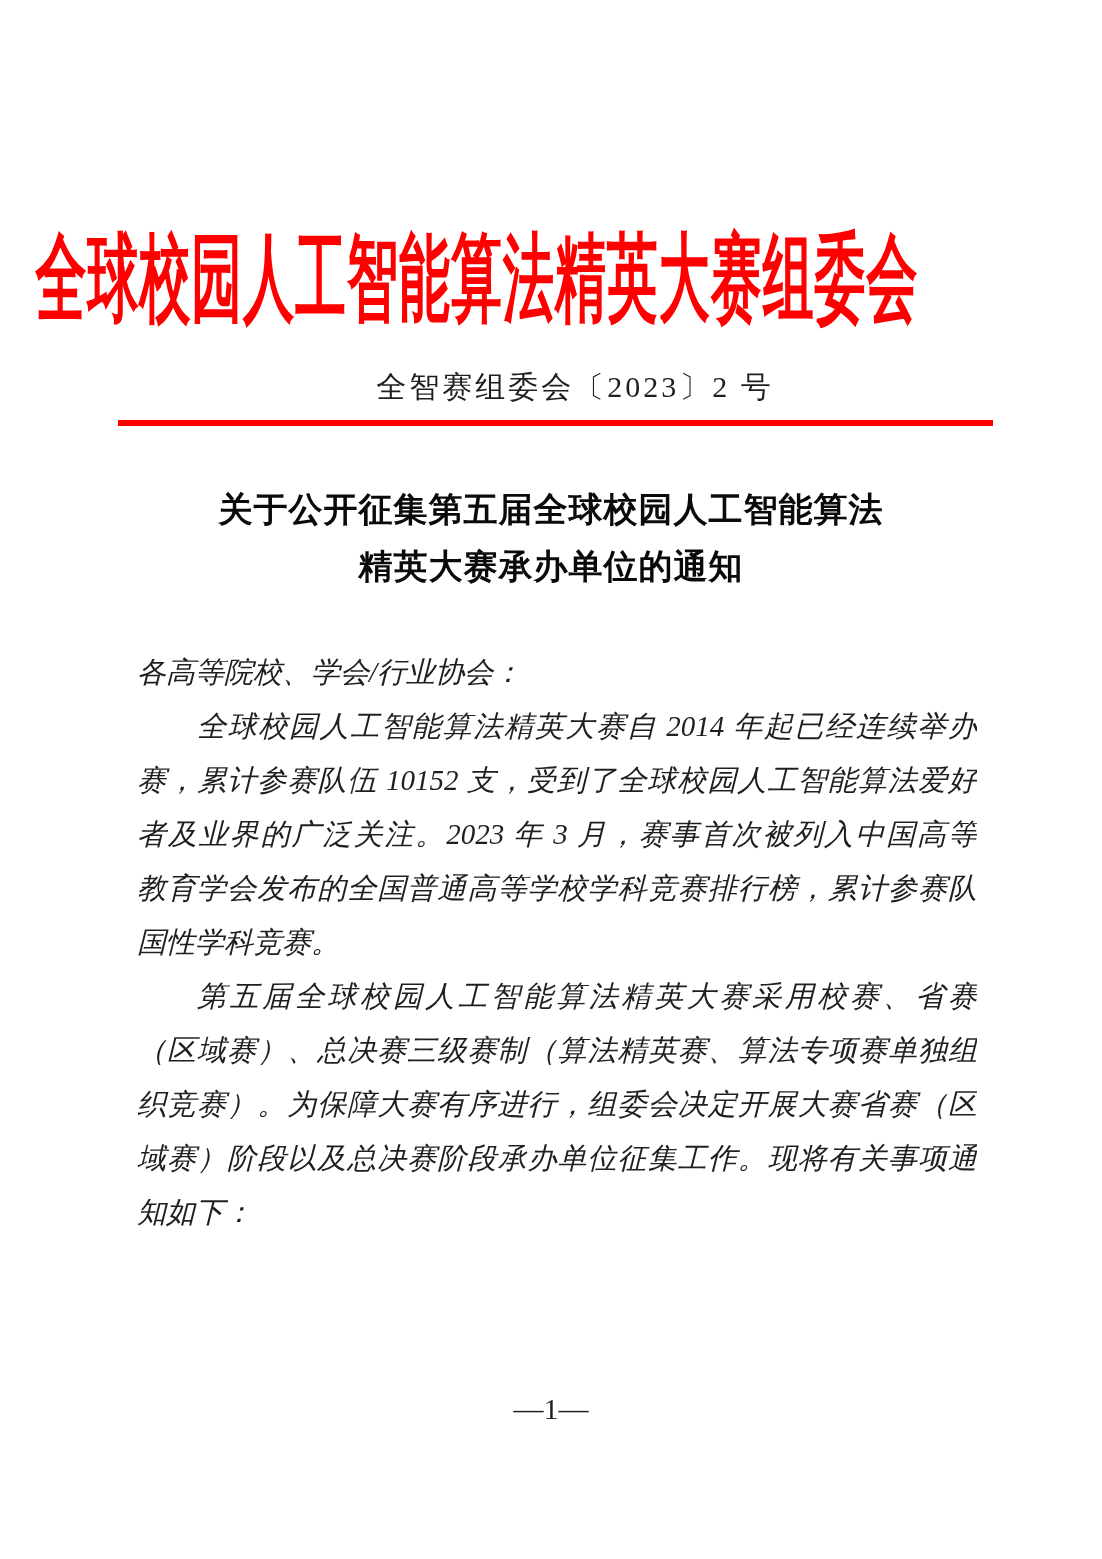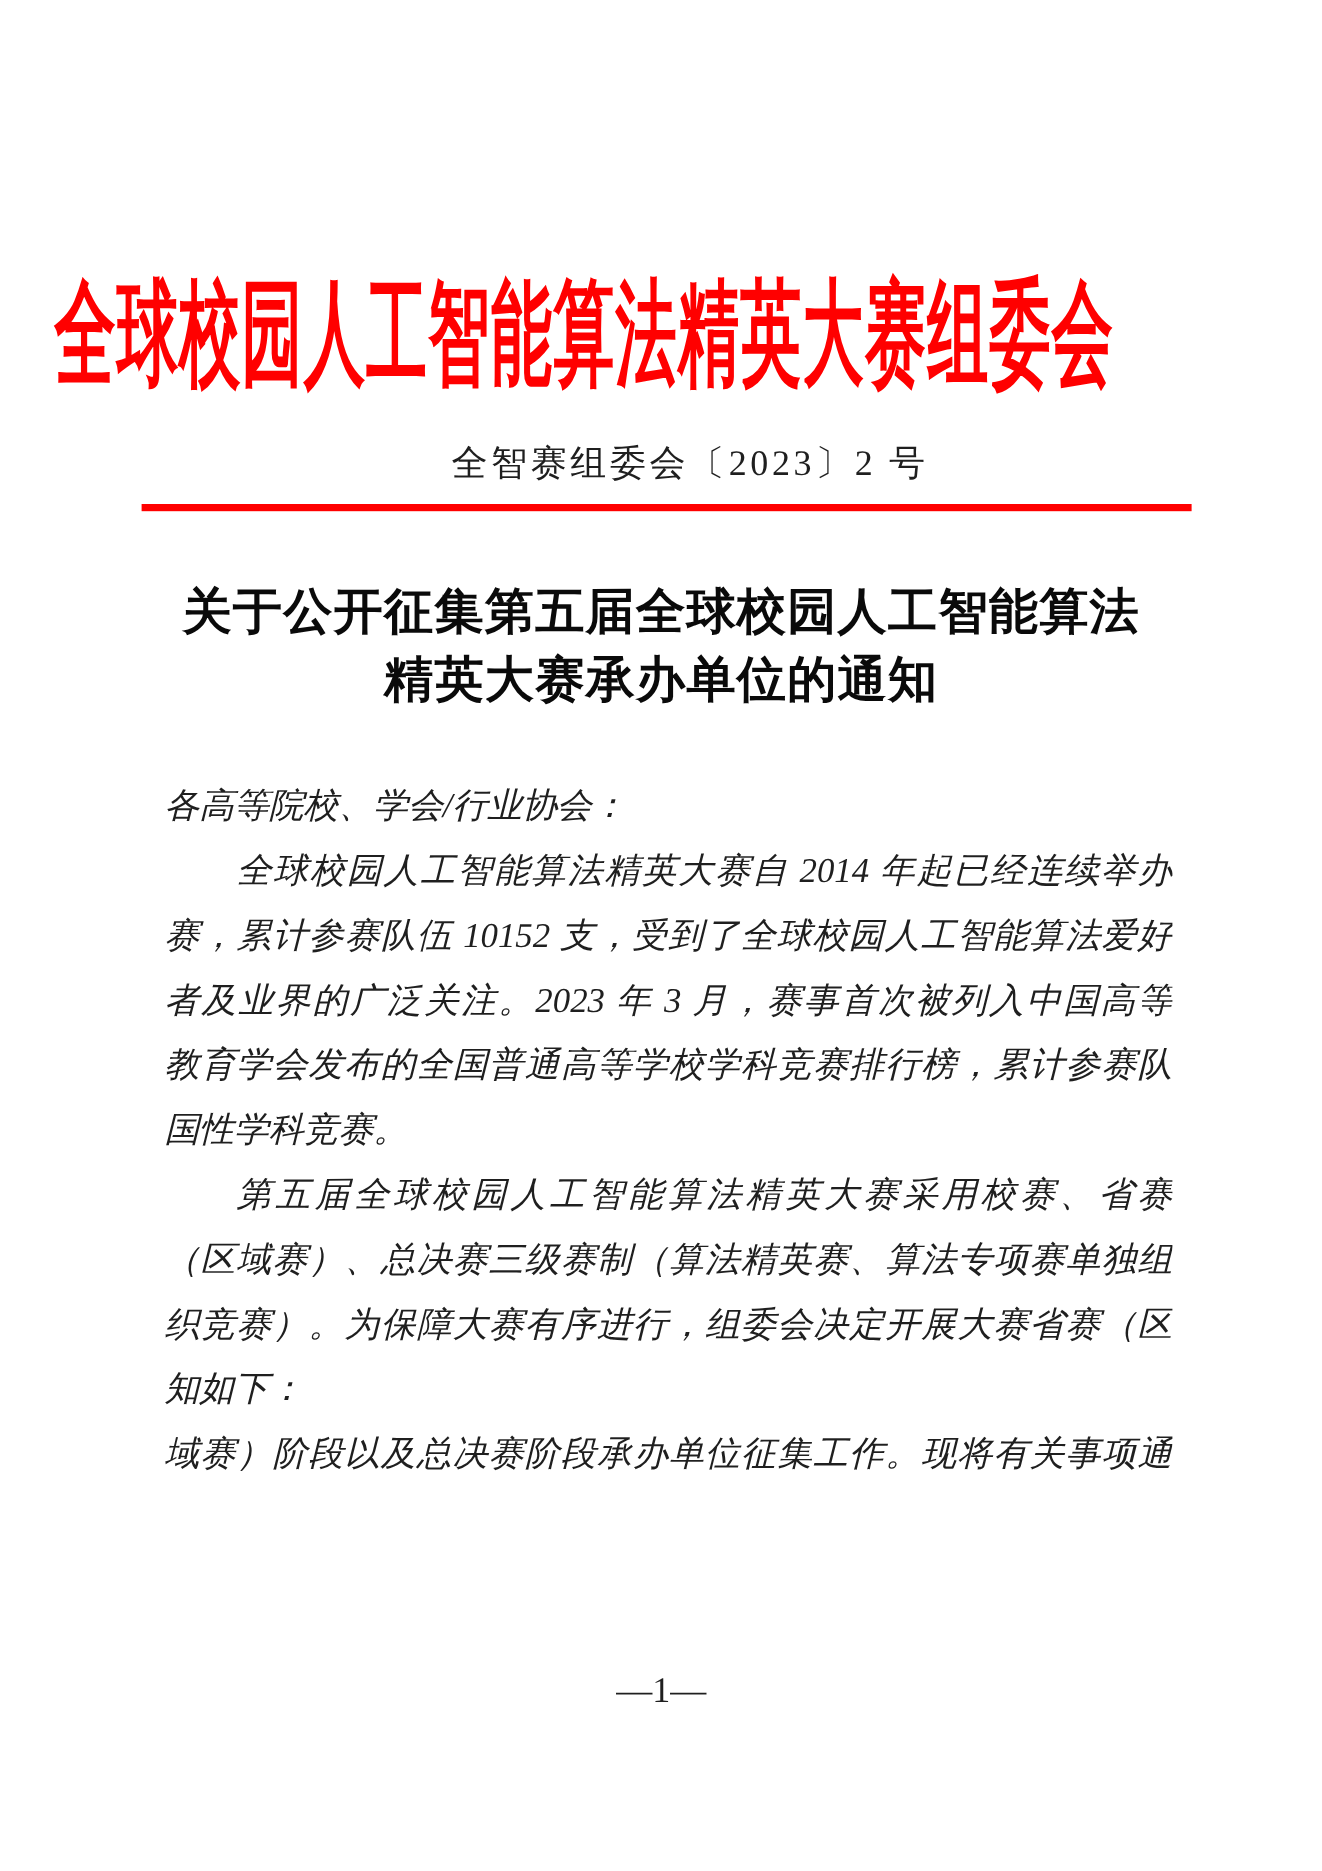--- a/index.html
+++ b/index.html
@@ -12,21 +12,21 @@
   }
   .page {
     position: relative;
     width: 1102px; height: 1559px;
     background: #ffffff;
     overflow: hidden;
   }
   
   .org-header {
     position: absolute;
-    top: 224px; left: 10px;
+    top: 224px; left: 0;
     width: 954px; height: 112px;
     display: flex; align-items: center; justify-content: center;
   }
   .org-header-text {
     font-size: 96px;
     font-weight: 900;
     color: #ff0000;
     white-space: nowrap;
     letter-spacing: 2px;
     transform: scaleX(0.53);
@@ -50,21 +50,21 @@
     top: 420px; left: 118px;
     width: 875px; height: 6px;
     background: #ff0000;
   }
   
   .notice-title {
     position: absolute;
     top: 481px; left: 0;
     width: 1102px;
     text-align: center;
-    font-size: 41px;
+    font-size: 34px;
     font-weight: bold;
     color: #0a0a0a;
   }
   .title-line {
     display: block;
     line-height: 57px;
     letter-spacing: 1px;
     white-space: nowrap;
   }
   
@@ -120,19 +120,19 @@
   <div class="doc-body">
     <div class="body-line">各高等院校、学会/行业协会：</div>
     <div class="body-line indent jfull">全球校园人工智能算法精英大赛自 2014 年起已经连续举办</div>
     <div class="body-line jfull">赛，累计参赛队伍 10152 支，受到了全球校园人工智能算法爱好</div>
     <div class="body-line jfull">者及业界的广泛关注。2023 年 3 月，赛事首次被列入中国高等</div>
     <div class="body-line jfull">教育学会发布的全国普通高等学校学科竞赛排行榜，累计参赛队伍</div>
     <div class="body-line">国性学科竞赛。</div>
     <div class="body-line indent jfull">第五届全球校园人工智能算法精英大赛采用校赛、省赛</div>
     <div class="body-line jfull">（区域赛）、总决赛三级赛制（算法精英赛、算法专项赛单独组</div>
     <div class="body-line jfull">织竞赛）。为保障大赛有序进行，组委会决定开展大赛省赛（区</div>
+    <div class="body-line jfull">域赛）阶段以及总决赛阶段承办单位征集工作。现将有关事项通</div>
     <div class="body-line">知如下：</div>
-    <div class="body-line jfull">域赛）阶段以及总决赛阶段承办单位征集工作。现将有关事项通</div>
   </div>
 
   <div class="page-footer">—1—</div>
 
 </div>
 
 </body></html>

